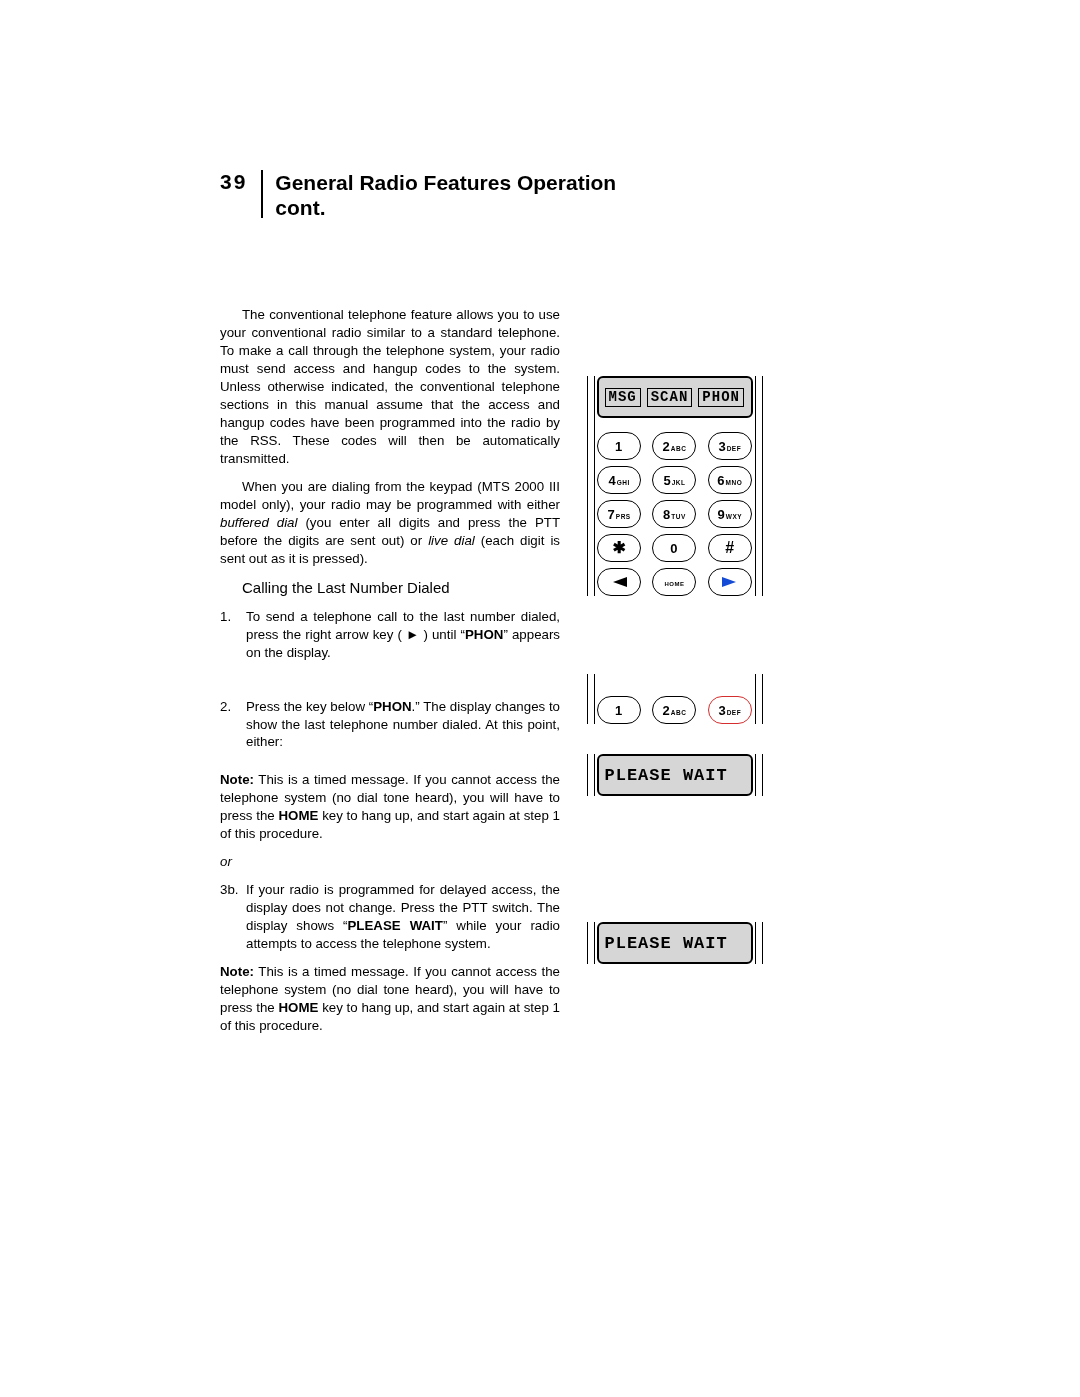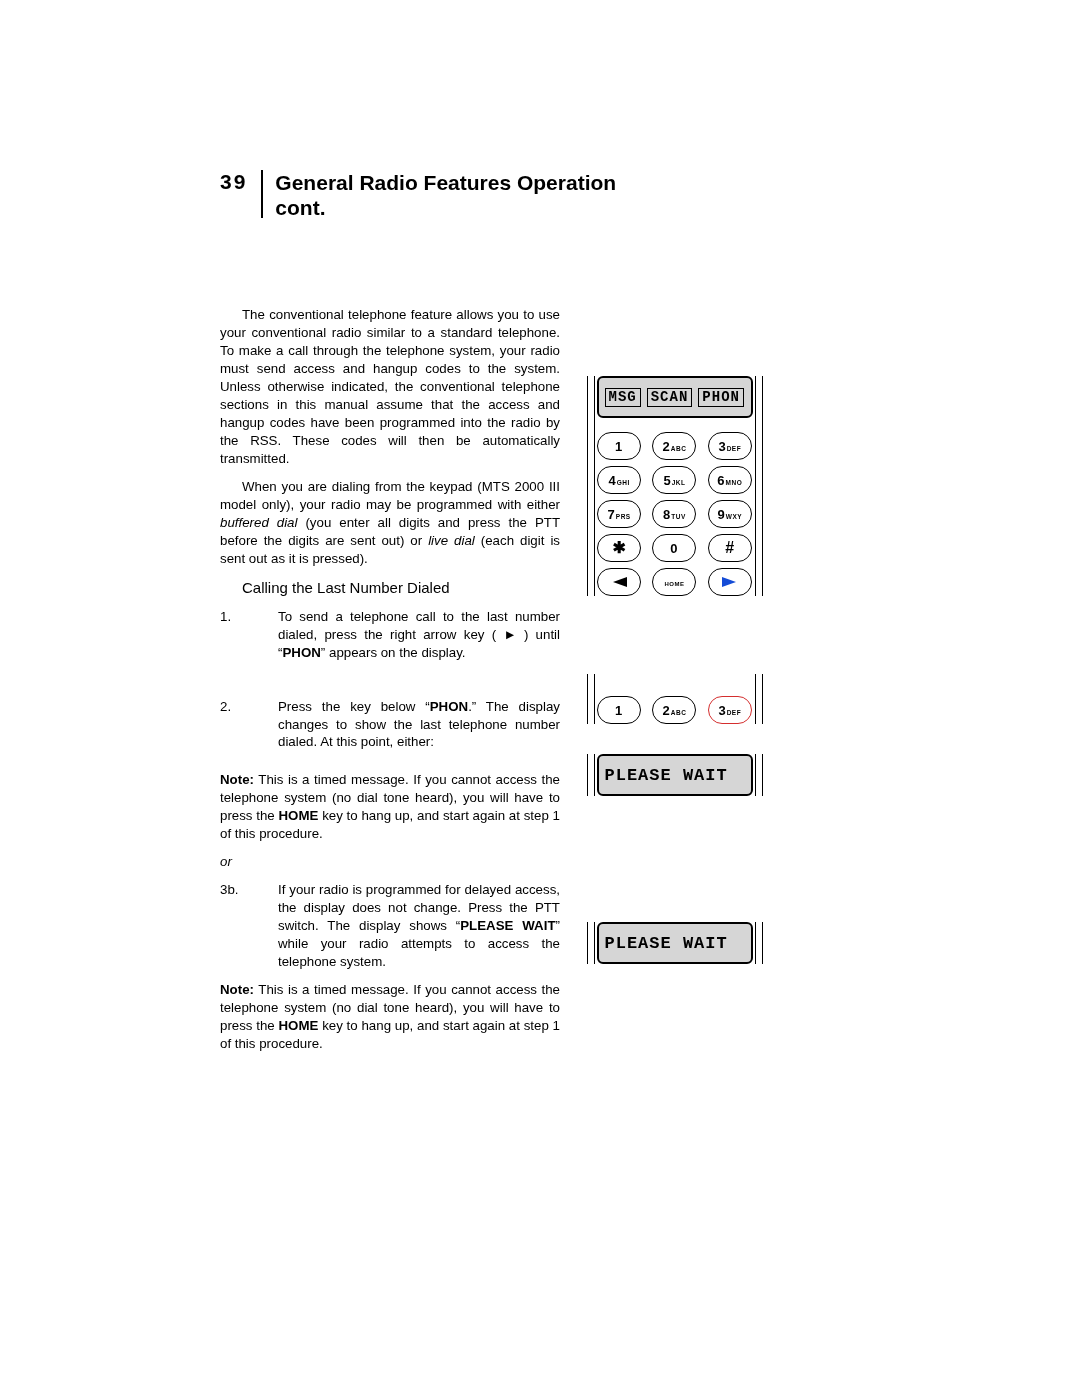--- a/index.html
+++ b/index.html
@@ -51,21 +51,21 @@
     width: 340px;
     font-size: 13.3px;
     line-height: 1.35;
     text-align: justify;
   }
   .text-col p { margin: 0 0 10px 0; }
   .indent { text-indent: 22px; }
   .sub { font-size: 15px; margin-top: 4px; }
   .olitem { display: flex; margin-bottom: 10px; }
   .olnum { width: 26px; flex: none; }
-  .olbody { flex: 1; text-align: justify; margin-left: 32px; }
+  .olbody { flex: 1; text-align: justify; }
   .note { margin-top: 6px; margin-left: 26px; text-align: justify; }
   .or-label { font-style: italic; margin-left: 26px; margin-bottom: 8px; }
   b { font-weight: bold; }
   em.i { font-style: italic; font-weight: normal; }
 
   .fig-col {
     width: 185px;
     flex: none;
     display: flex;
     flex-direction: column;

